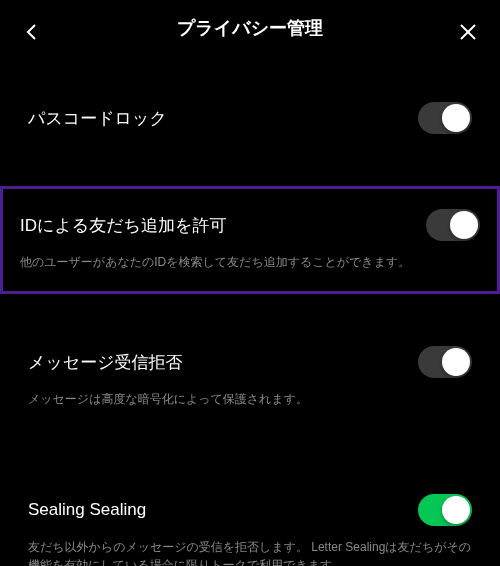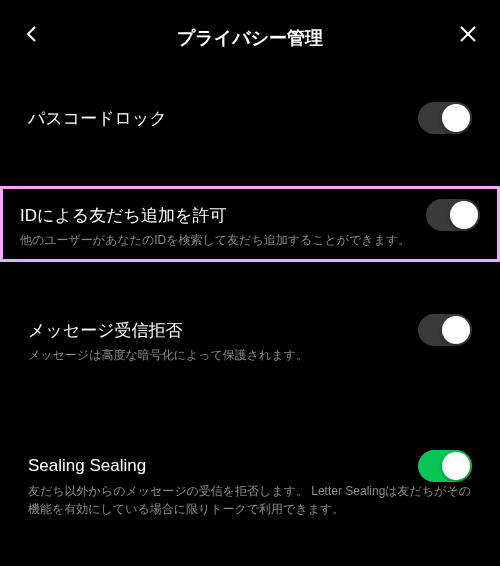--- a/index.html
+++ b/index.html
@@ -10,24 +10,24 @@
     body {
       width: 500px;
       height: 566px;
       background: #000;
       font-family: -apple-system, BlinkMacSystemFont, "Hiragino Sans", "Hiragino Kaku Gothic ProN", sans-serif;
       color: #fff;
       overflow: hidden;
     }
     .header {
       display: flex;
-      align-items: flex-end;
+      align-items: flex-start;
       justify-content: space-between;
       height: 56px;
-      padding: 6px 16px;
+      padding: 16px 16px;
       gap: 44px;
     }
     .header-title {
       font-size: 18px;
       font-weight: 600;
       flex: 1;
       text-align: center;
     }
     .icon-btn {
       width: 32px;
@@ -39,38 +39,38 @@
     }
     .icon-btn svg {
       stroke: #fff;
       fill: none;
       stroke-width: 2;
     }
     .section {
       padding: 18px 28px;
     }
     .section.highlighted {
-      border: 3px solid #f0abfc;
-      padding: 10px 17px;
+      border: 3px solid #4c1d95;
+      padding: 20px 17px;
       margin: 0 0;
     }
     .row {
       display: flex;
       align-items: center;
       justify-content: space-between;
     }
     .row-label {
       font-size: 17px;
       font-weight: 500;
       color: #fff;
     }
     .row-description {
       font-size: 12px;
       color: #8a8a8a;
-      margin-top: 0;
+      margin-top: 12px;
       line-height: 1.5;
     }
     .toggle {
       position: relative;
       width: 54px;
       height: 32px;
       border-radius: 16px;
       cursor: pointer;
       flex-shrink: 0;
     }

